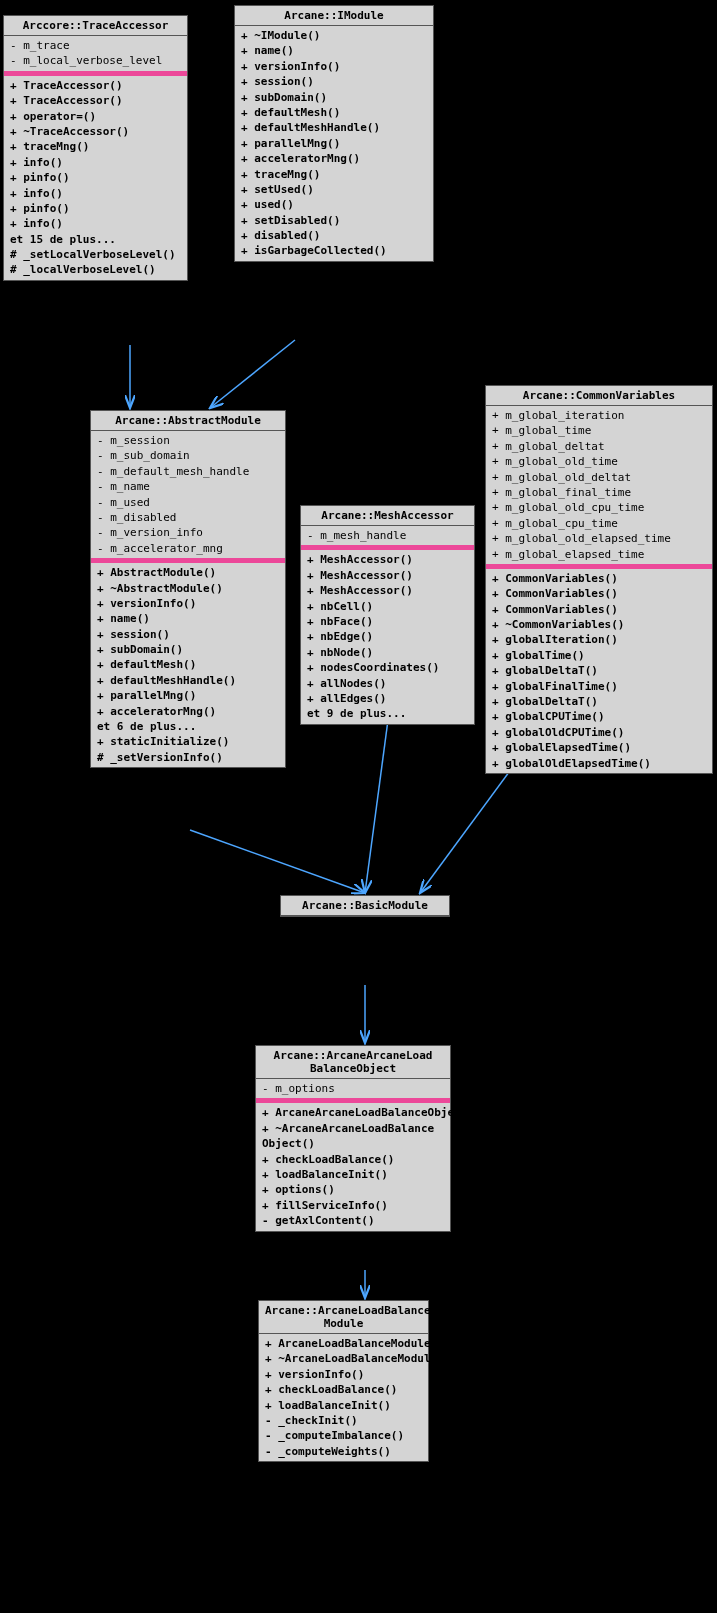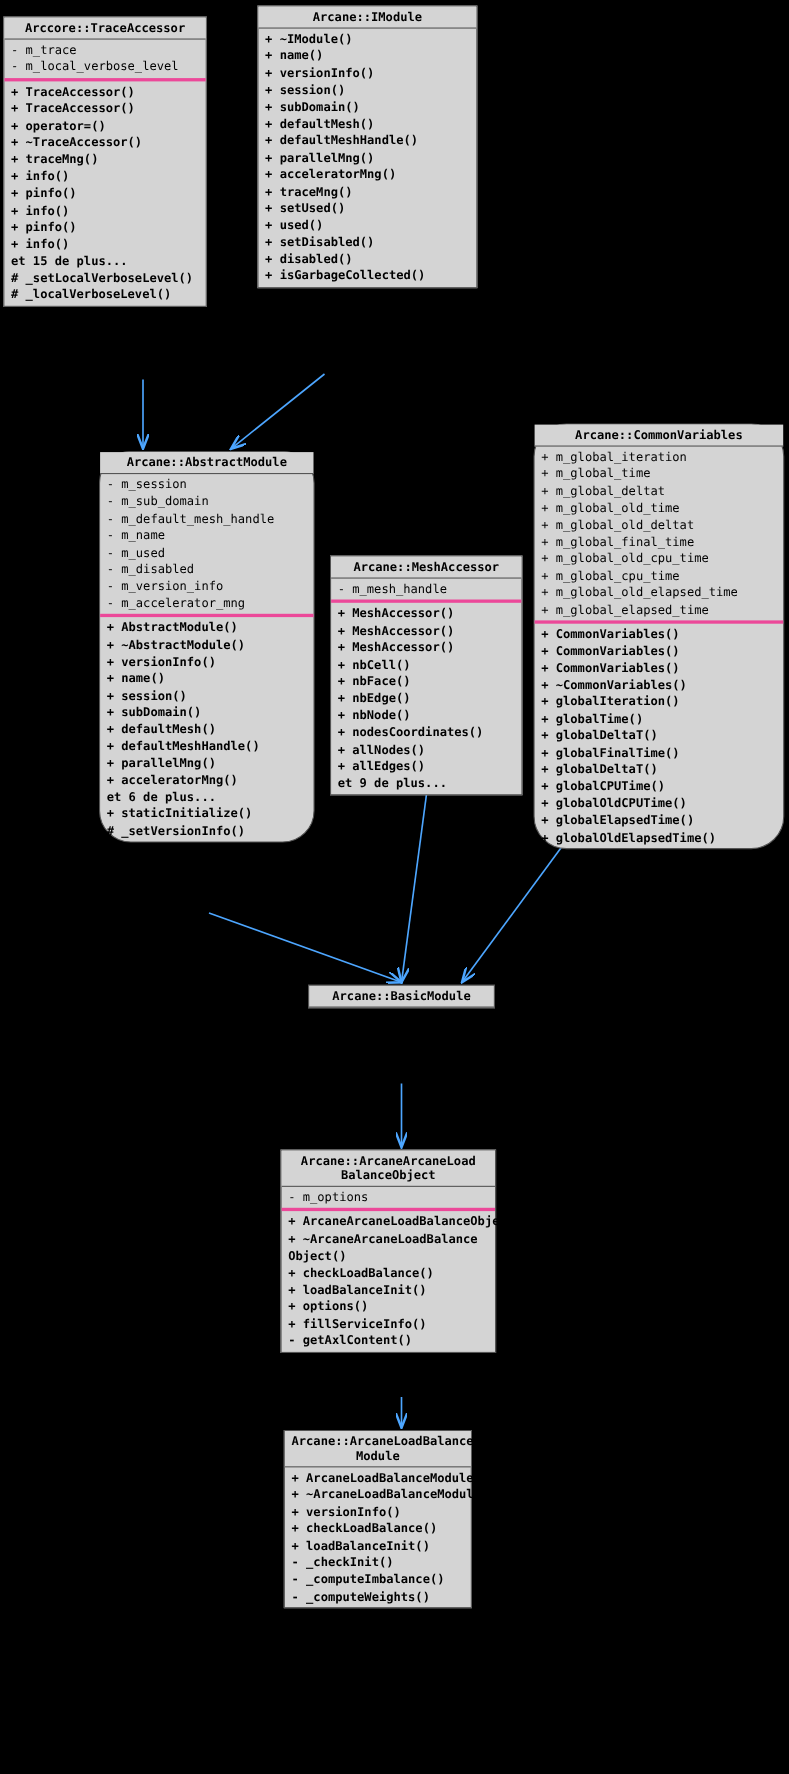--- a/index.html
+++ b/index.html
@@ -24,21 +24,21 @@
     .uml-title {
       background: #d4d4d4;
       border-bottom: 1px solid #555;
       padding: 3px 6px;
       font-weight: bold;
       text-align: center;
       font-size: 11px;
     }
 
     .uml-section {
-      border-bottom: 3px solid #ec4899;
+      border-bottom: 5px solid #ec4899;
       padding: 2px 4px;
     }
 
     .uml-section:last-child {
       border-bottom: none;
       font-weight: bold;
     }
 
     .uml-item {
       white-space: nowrap;
@@ -121,21 +121,21 @@
     <div class="uml-item">+ acceleratorMng()</div>
     <div class="uml-item">+ traceMng()</div>
     <div class="uml-item">+ setUsed()</div>
     <div class="uml-item">+ used()</div>
     <div class="uml-item">+ setDisabled()</div>
     <div class="uml-item">+ disabled()</div>
     <div class="uml-item">+ isGarbageCollected()</div>
   </div>
 </div>
 
-<div class="uml-box" style="left:485px; top:385px; width:228px;border-radius:30px;">
+<div class="uml-box" style="left:485px; top:385px; width:228px;">
   <div class="uml-title">Arcane::CommonVariables</div>
   <div class="uml-section">
     <div class="uml-item">+ m_global_iteration</div>
     <div class="uml-item">+ m_global_time</div>
     <div class="uml-item">+ m_global_deltat</div>
     <div class="uml-item">+ m_global_old_time</div>
     <div class="uml-item">+ m_global_old_deltat</div>
     <div class="uml-item">+ m_global_final_time</div>
     <div class="uml-item">+ m_global_old_cpu_time</div>
     <div class="uml-item">+ m_global_cpu_time</div>
@@ -152,21 +152,21 @@
     <div class="uml-item">+ globalDeltaT()</div>
     <div class="uml-item">+ globalFinalTime()</div>
     <div class="uml-item">+ globalDeltaT()</div>
     <div class="uml-item">+ globalCPUTime()</div>
     <div class="uml-item">+ globalOldCPUTime()</div>
     <div class="uml-item">+ globalElapsedTime()</div>
     <div class="uml-item">+ globalOldElapsedTime()</div>
   </div>
 </div>
 
-<div class="uml-box" style="left:90px; top:410px; width:196px;border-radius:29px;">
+<div class="uml-box" style="left:90px; top:410px; width:196px;">
   <div class="uml-title">Arcane::AbstractModule</div>
   <div class="uml-section">
     <div class="uml-item">- m_session</div>
     <div class="uml-item">- m_sub_domain</div>
     <div class="uml-item">- m_default_mesh_handle</div>
     <div class="uml-item">- m_name</div>
     <div class="uml-item">- m_used</div>
     <div class="uml-item">- m_disabled</div>
     <div class="uml-item">- m_version_info</div>
     <div class="uml-item">- m_accelerator_mng</div>

